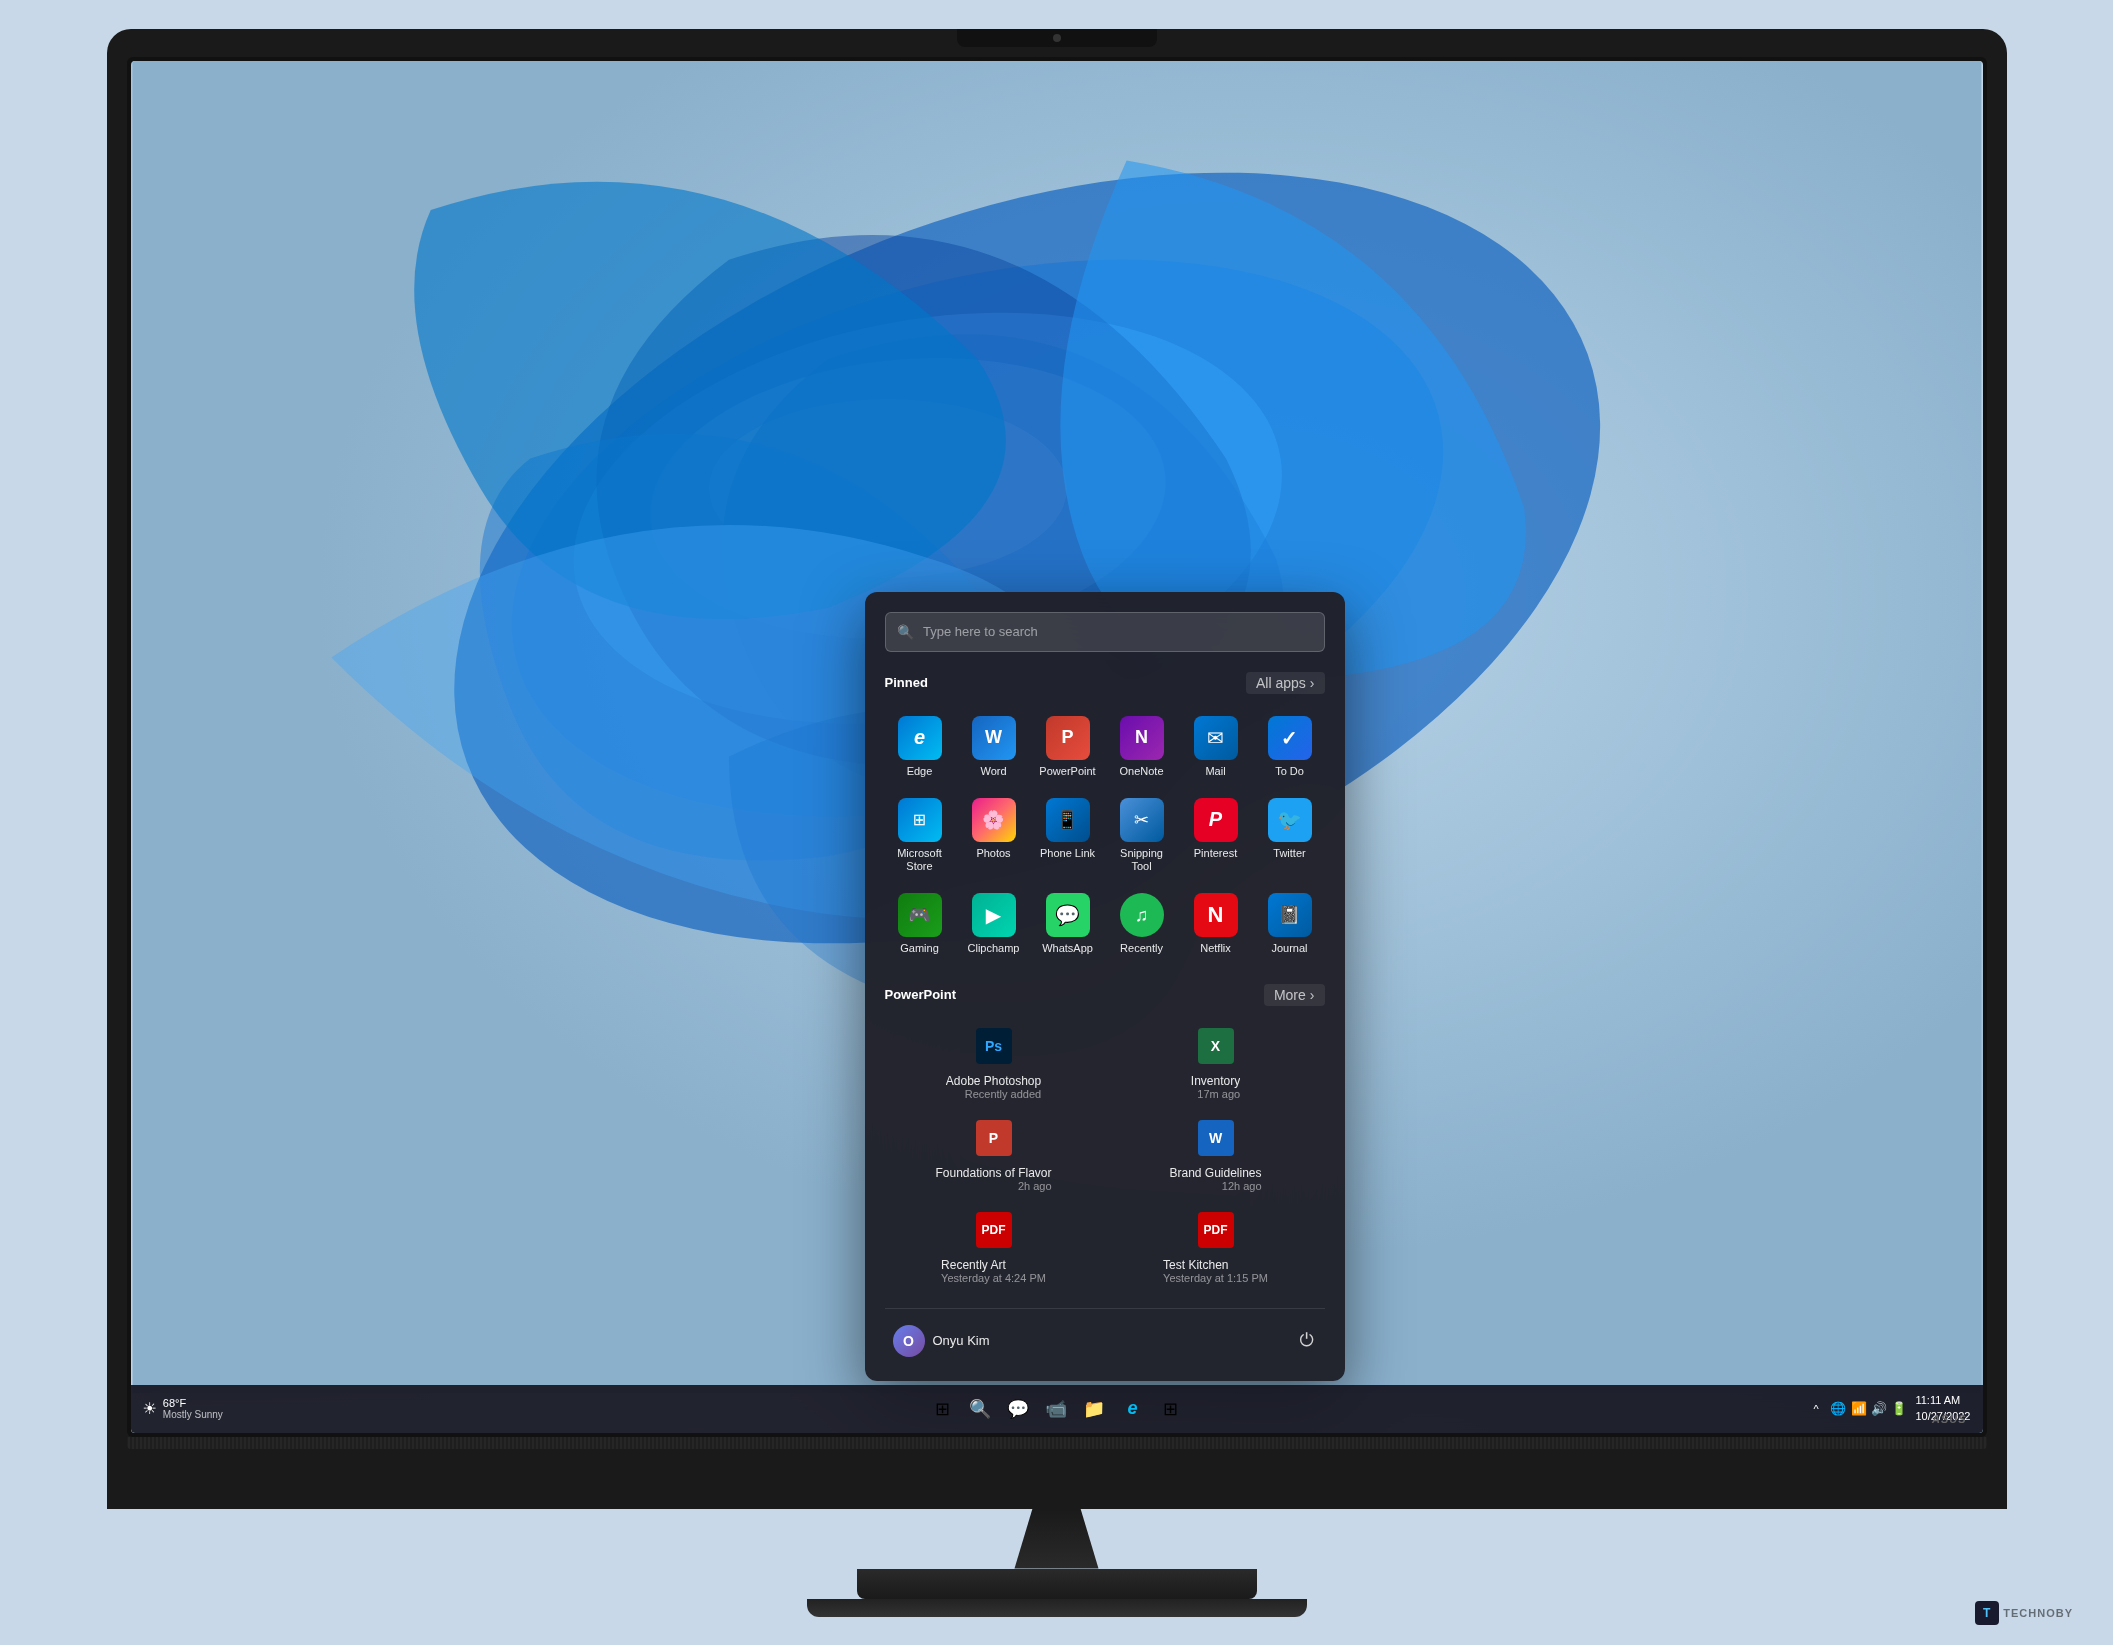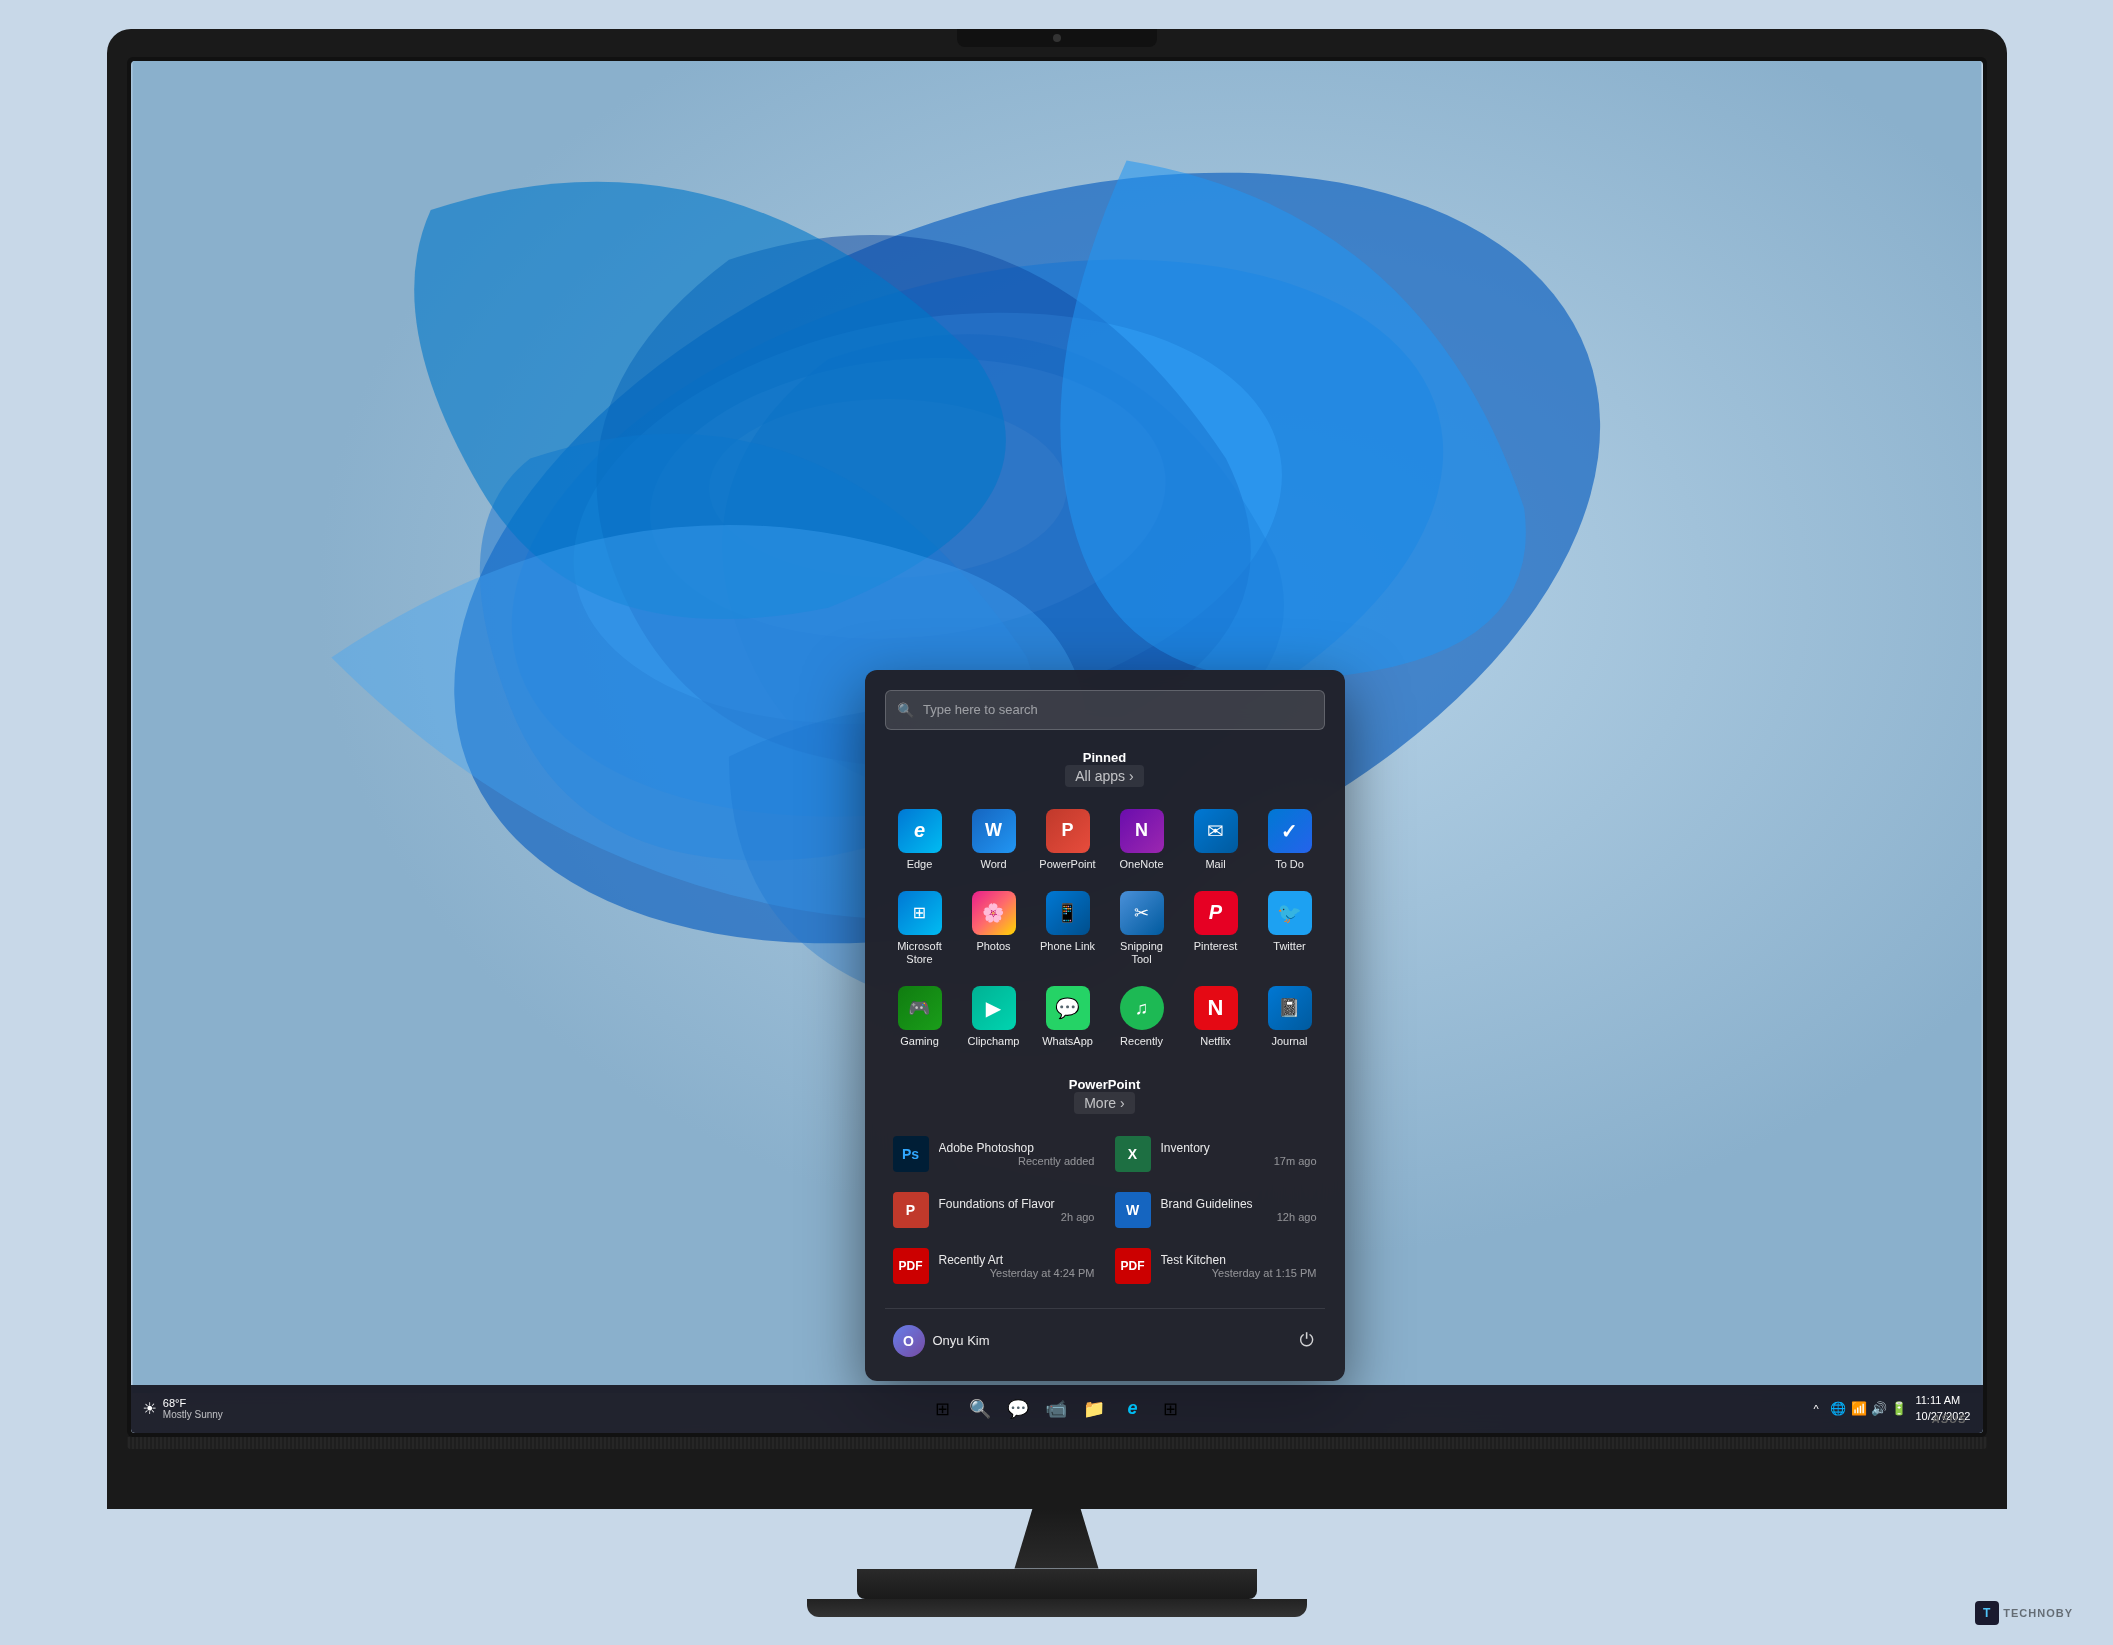--- a/index.html
+++ b/index.html
@@ -160,21 +160,20 @@
     }
     .search-bar-icon { color: rgba(255,255,255,0.6); font-size: 14px; }
     .search-bar-text { color: rgba(255,255,255,0.5); font-size: 13px; }
 
     
     .section-header {
       display: flex;
       align-items: center;
       justify-content: space-between;
       margin-bottom: 14px;
-      flex-direction: column;
     }
     .section-title {
       color: #fff;
       font-size: 13px;
       font-weight: 600;
     }
     .section-link {
       color: rgba(255,255,255,0.7);
       font-size: 14px;
       display: flex;
@@ -234,20 +233,21 @@
       margin-bottom: 16px;
     }
 
     .rec-item {
       display: flex;
       align-items: center;
       gap: 10px;
       padding: 8px;
       border-radius: 6px;
       cursor: pointer;
+      flex-direction: column;
     }
 
     .rec-icon {
       width: 36px;
       height: 36px;
       border-radius: 4px;
       display: flex;
       align-items: center;
       justify-content: center;
       flex-shrink: 0;

